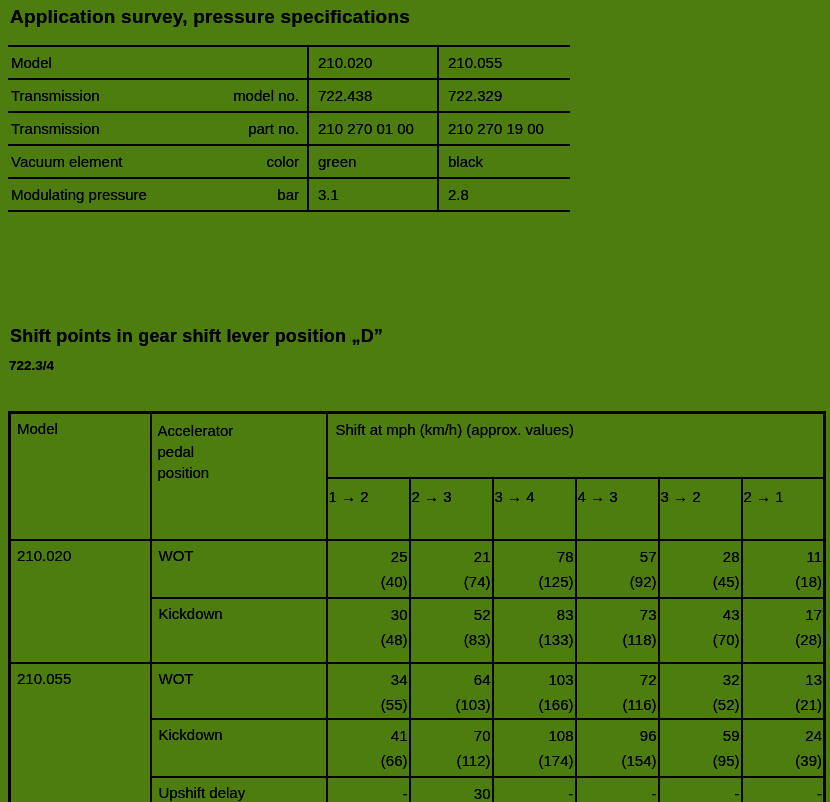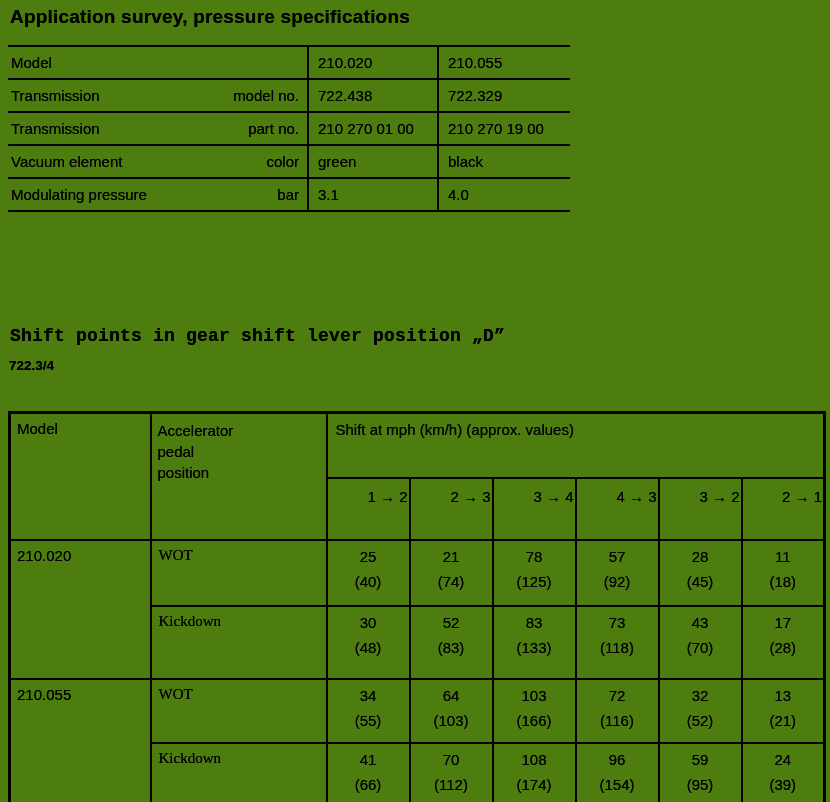--- a/index.html
+++ b/index.html
@@ -8,21 +8,21 @@
     color:#000; font-family:"Liberation Sans","DejaVu Sans",sans-serif;
     text-shadow:0 0 .5px rgba(0,0,0,.85);
     overflow:hidden;
   }
   .title1 {
     position:absolute; left:10px; top:6px; margin:0;
     font-size:19px; font-weight:bold; letter-spacing:.2px;
   }
   .title2 {
     position:absolute; left:10px; top:326px; margin:0;
-    font-size:18px; font-weight:bold; letter-spacing:.2px;font-family:Liberation Mono, monospace;
+    font-size:18px; font-weight:bold; letter-spacing:.2px;
   }
   .subtitle2 {
     position:absolute; left:9px; top:358px;
     font-size:13.5px; font-weight:bold;
   }
 
   
   table.spec {
     position:absolute; left:8px; top:45px; width:562px;
     border-collapse:collapse; table-layout:fixed; font-size:15px;
@@ -39,24 +39,24 @@
 
   
   table.shift {
     position:absolute; left:8px; top:411px; width:815px;
     border-collapse:collapse; table-layout:fixed; font-size:15px;
     border:3px solid #000;
   }
   .shift td { border:2px solid #000; vertical-align:top; }
   .shift td.hm, .shift td.hp { padding:6px 0 0 6px; }
   .shift td.hs { padding:7px 0 0 8px; height:56px; }
-  .shift tr.h2row td { height:50px; padding-top:9px; text-align:right; }
+  .shift tr.h2row td { height:50px; padding-top:9px; text-align:left; }
   .shift td.model { padding:6px 0 0 6px; }
-  .shift td.pedal { padding:6px 0 12px 7px;font-family:Liberation Serif, serif; }
-  .shift td.v { text-align:center; padding-top:3px; line-height:25px;margin-left:43px; }
+  .shift td.pedal { padding:6px 0 4px 7px; }
+  .shift td.v { text-align:right; padding-top:3px; line-height:25px;margin-left:43px; }
   .shift td.hp .wrap { max-width:92px; line-height:21px; }
   .shift tr.bA1 td { height:46px; }
   .shift tr.bA2 td { height:53px; }
   .shift tr.bB1 td { height:44px; }
   .shift tr.bB2 td { height:46px; }
   .shift tr.bB3 td { height:44px; }
 </style>
 </head>
 <body>
 
@@ -112,21 +112,21 @@
         <td class="val">black</td>
       </tr>
       <tr>
         <td>
             <div class="lblwrap">
               <span>Modulating pressure</span>
               <span>bar</span>
             </div>
           </td>
         <td class="val">3.1</td>
-        <td class="val">4.0</td>
+        <td class="val">2.8</td>
       </tr>
     </tbody>
   </table>
 
   <h2 class="title2">Shift points in gear shift lever position „D”</h2>
   <div class="subtitle2">722.3/4</div>
 
   <table class="shift">
     <colgroup>
       <col style="width:141px">

